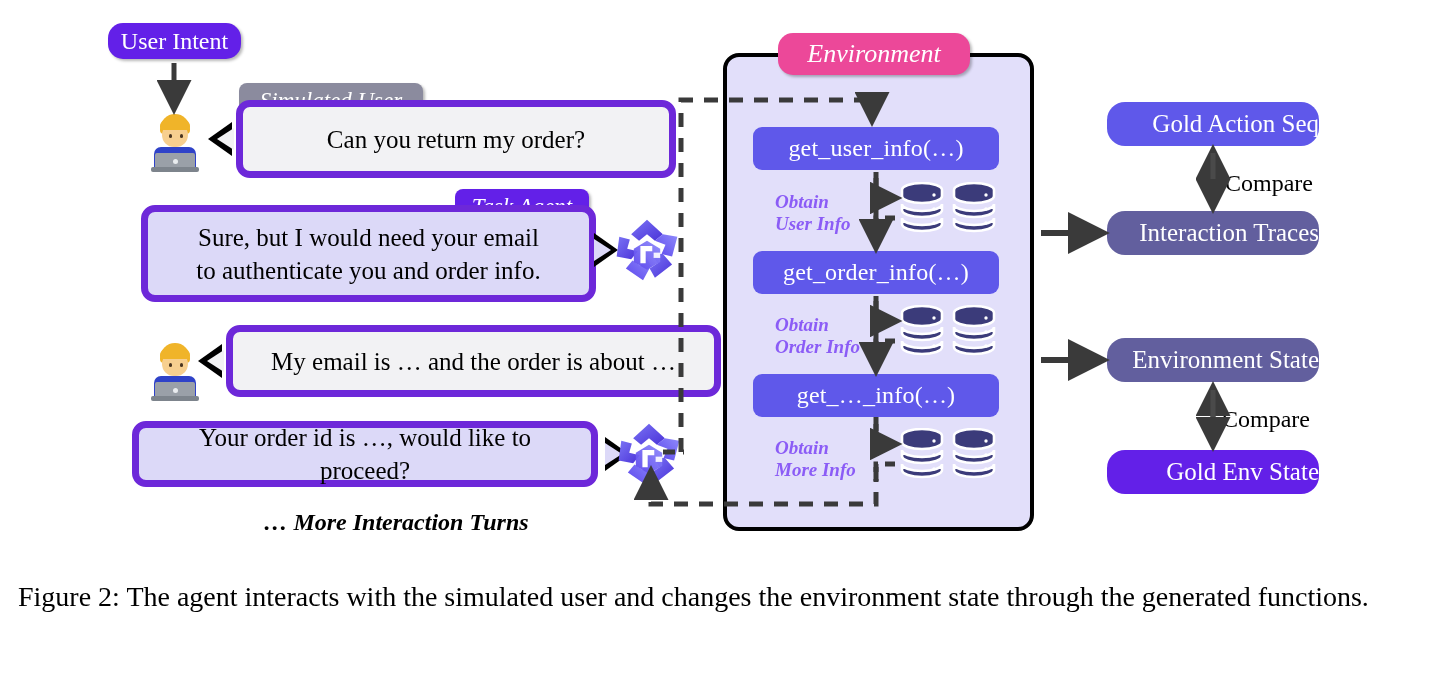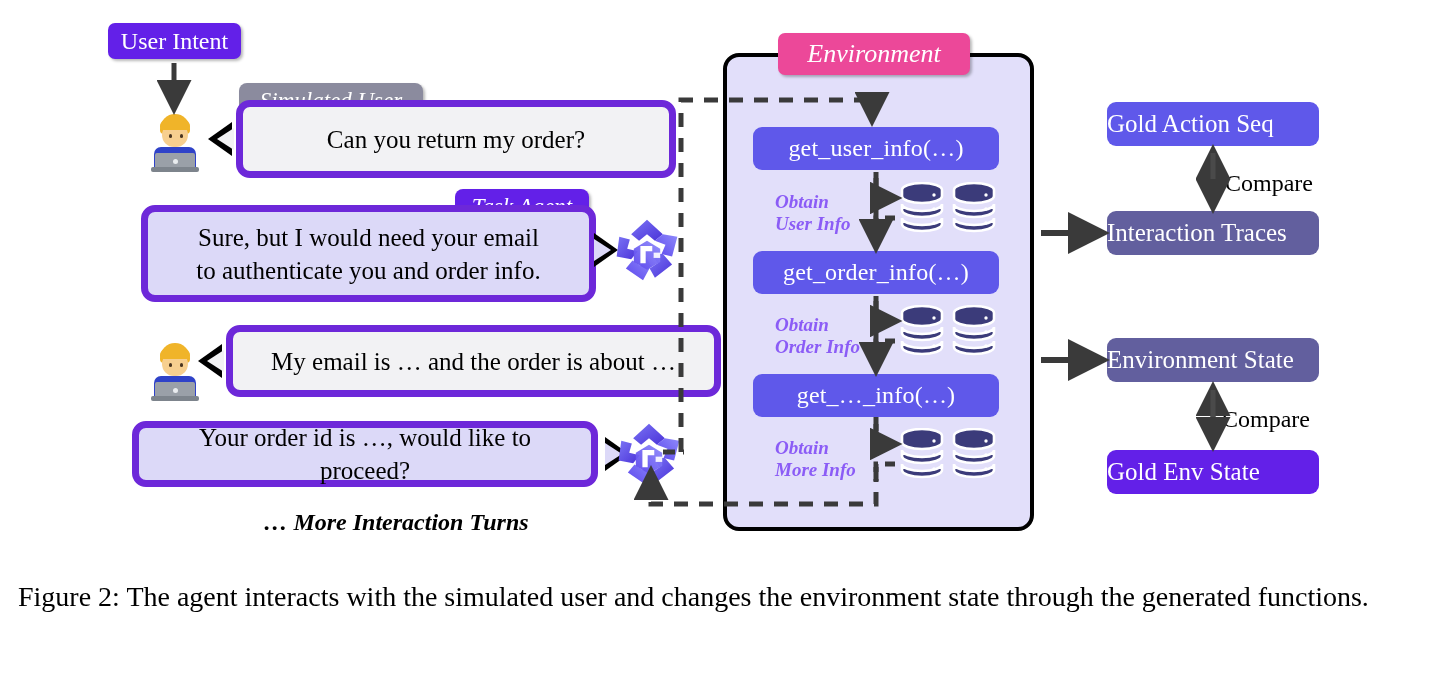--- a/index.html
+++ b/index.html
@@ -6,21 +6,21 @@
   body{
     width:1456px;height:689px;position:relative;overflow:hidden;
     font-family:"Liberation Serif","DejaVu Serif",serif;
     color:#000;
   }
   .stage{position:absolute;left:0;top:0;width:1456px;height:689px;}
 
   
   .pill{
     position:absolute;display:flex;align-items:center;justify-content:center;
-    border-radius:7px;color:#fff;white-space:nowrap;box-sizing:border-box;
+    border-radius:15px;color:#fff;white-space:nowrap;box-sizing:border-box;
     text-align:center;line-height:1;
   }
   .pill.shadow{box-shadow:2px 2px 3px rgba(0,0,0,.28);}
 
   
   .bubble{
     position:absolute;box-sizing:border-box;
     border:7px solid #6d28d9;border-radius:14px;
     display:flex;align-items:center;
     font-size:25px;line-height:1.32;
@@ -48,22 +48,22 @@
     display:flex;align-items:center;justify-content:center;
     font-size:24px;letter-spacing:.2px;
   }
   .obtain{
     position:absolute;font-style:italic;font-weight:700;font-size:19px;
     line-height:1.18;text-align:left;color:#8b5cf6;
   }
 
   
   .resbox{
-    position:absolute;box-sizing:border-box;border-radius:9px;color:#fff;
-    display:flex;align-items:center;justify-content:flex-start;font-size:25px;
+    position:absolute;box-sizing:border-box;border-radius:18px;color:#fff;
+    display:flex;align-items:center;justify-content:flex-end;font-size:25px;
   }
   .compare-lbl{position:absolute;font-size:24px;color:#000;}
 
   
   svg.overlay{position:absolute;left:0;top:0;width:1456px;height:689px;overflow:visible;pointer-events:none;}
 
   
   #caption{
     position:absolute;left:18px;top:578px;width:1425px;
     font-size:28px;line-height:1.34;color:#000;

